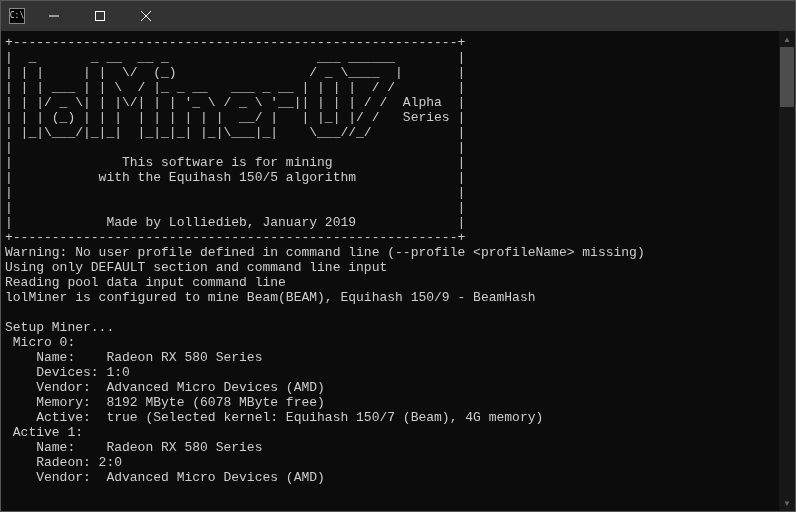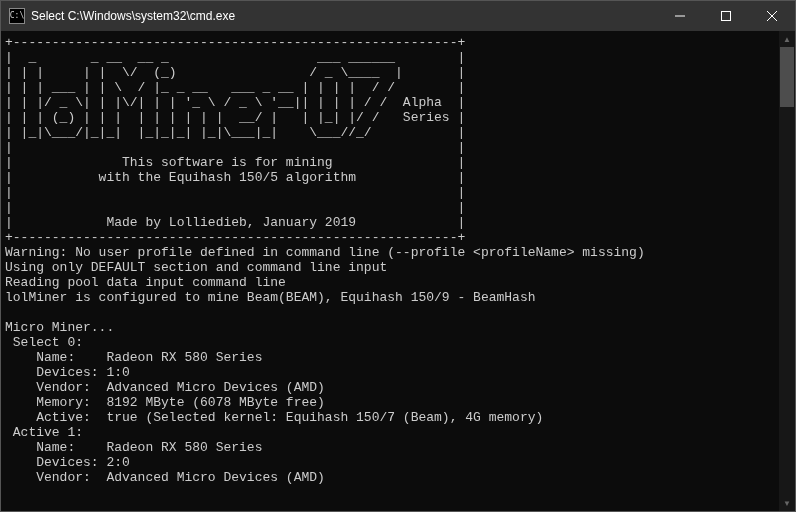--- a/index.html
+++ b/index.html
@@ -91,21 +91,20 @@
     .scrollbar-arrow.up { top: 0; }
     .scrollbar-arrow.down { bottom: 0; }
   </style>
 </head>
 <body>
 
 <div class="titlebar">
   <div class="title-icon">
     <span class="title-icon-inner">C:\</span>
   </div>
-  <div class="title-text">Select C:\Windows\system32\cmd.exe</div>
   <div class="win-controls">
     <div class="win-btn">
       <svg viewBox="0 0 10 10">
           <line x1="0" y1="5" x2="10" y2="5" stroke="#fff" stroke-width="1"></line>
         </svg>
     </div>
     <div class="win-btn">
       <svg viewBox="0 0 10 10">
           <rect x="0.5" y="0.5" width="9" height="9" fill="none" stroke="#fff" stroke-width="1"></rect>
         </svg>
@@ -132,29 +131,29 @@
 |           with the Equihash 150/5 algorithm             |
 |                                                         |
 |                                                         |
 |            Made by Lolliedieb, January 2019             |
 +---------------------------------------------------------+</span>
 <span>Warning: No user profile defined in command line (--profile &lt;profileName&gt; missing)</span>
 <span>Using only DEFAULT section and command line input</span>
 <span>Reading pool data input command line</span>
 <span>lolMiner is configured to mine Beam(BEAM), Equihash 150/9 - BeamHash</span>
 
-<span>Micro Miner...</span>
-<span> Select 0:</span>
+<span>Setup Miner...</span>
+<span> Micro 0:</span>
 <span>    Name:    Radeon RX 580 Series</span>
 <span>    Devices: 1:0</span>
 <span>    Vendor:  Advanced Micro Devices (AMD)</span>
 <span>    Memory:  8192 MByte (6078 MByte free)</span>
 <span>    Active:  true (Selected kernel: Equihash 150/7 (Beam), 4G memory)</span>
 <span> Active 1:</span>
 <span>    Name:    Radeon RX 580 Series</span>
-<span>    Devices: 2:0</span>
+<span>    Radeon: 2:0</span>
 <span>    Vendor:  Advanced Micro Devices (AMD)</span></div>
   <div class="scrollbar">
     <div class="scrollbar-arrow up">▲</div>
     <div class="scrollbar-thumb"></div>
     <div class="scrollbar-arrow down">▼</div>
   </div>
 </div>
 
 </body></html>

